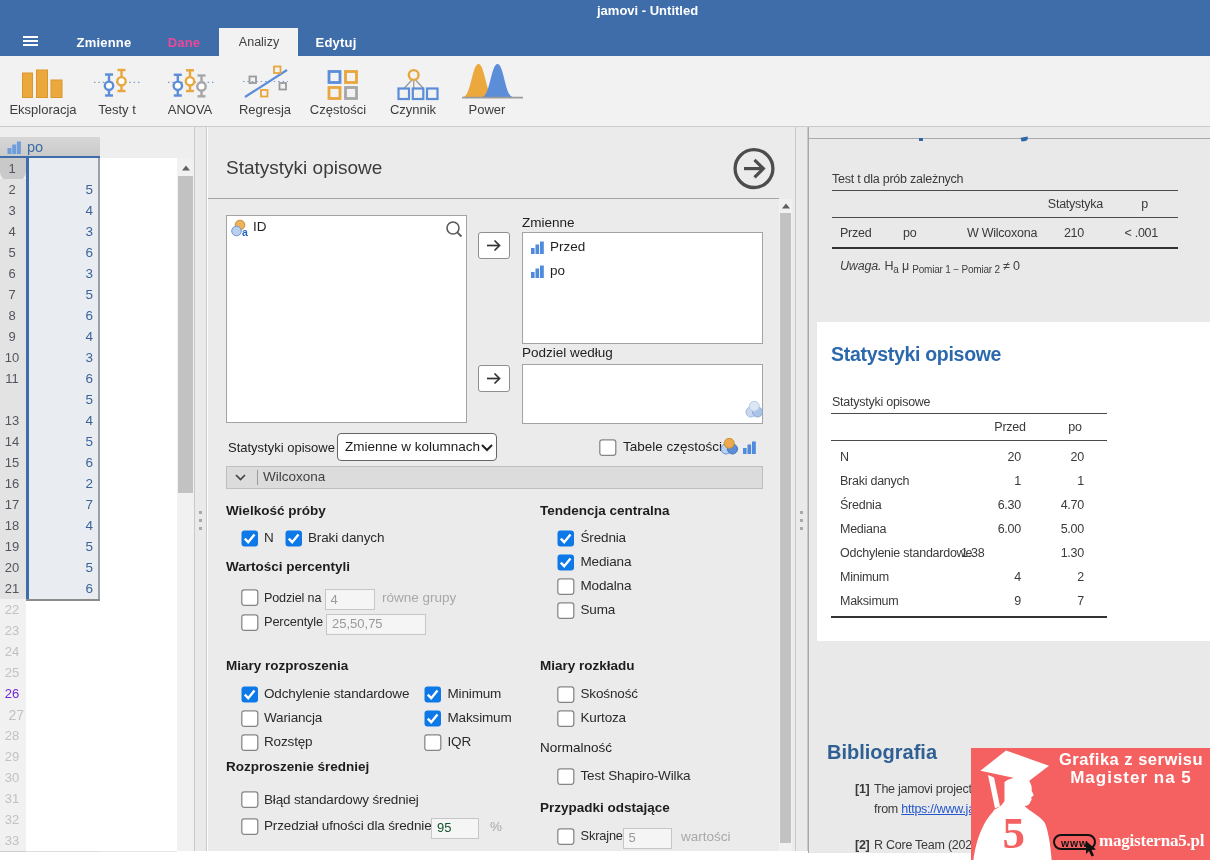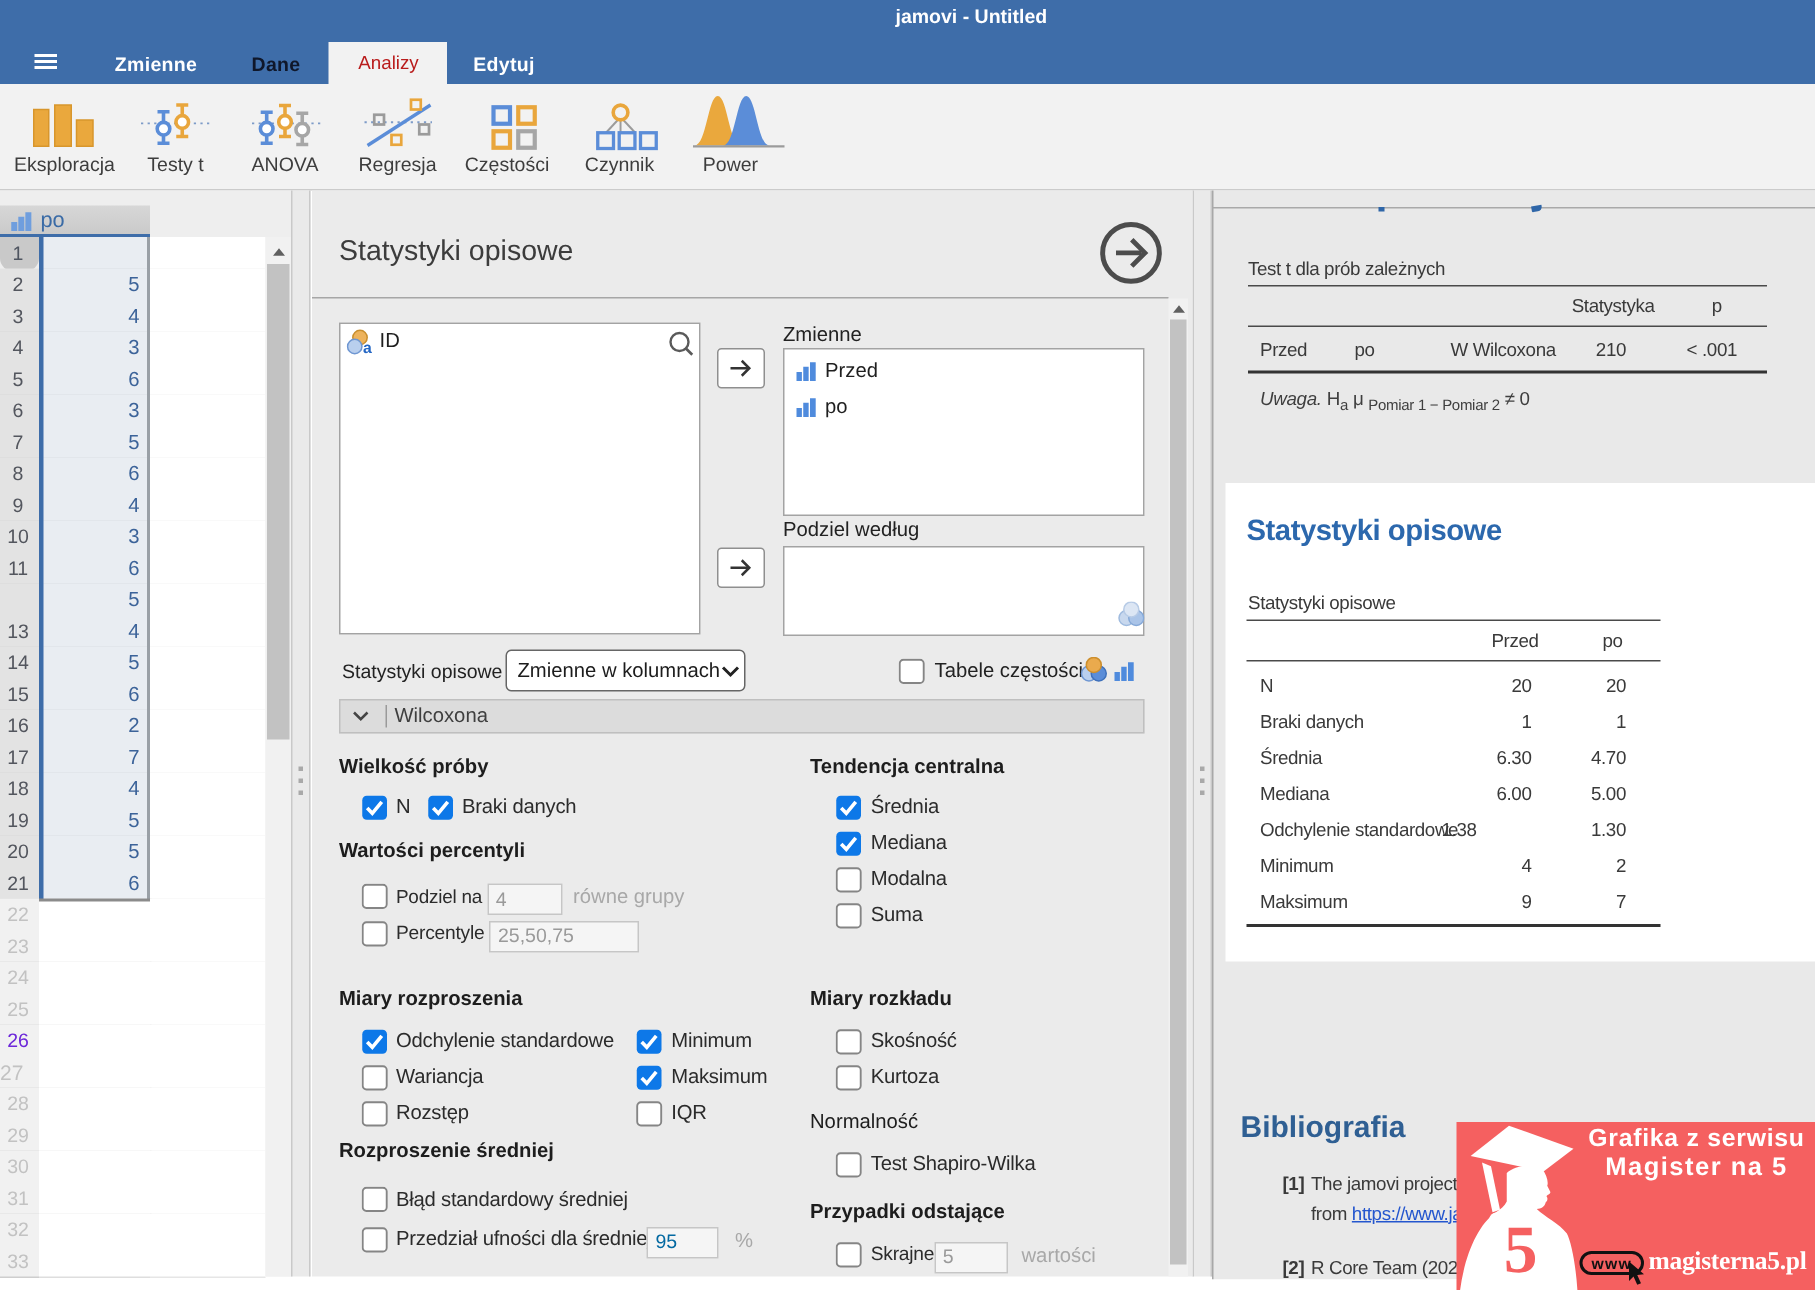--- a/index.html
+++ b/index.html
@@ -10,22 +10,22 @@
 
 <div class="abs" style="left:0;top:0;width:1210px;height:28px;background:#3e6da9;"></div>
 <div class="abs tt" style="left:597px;top:3px;width:100px;text-align:center;font-size:13px;font-weight:bold;color:#fff;">jamovi - Untitled</div>
 
 <div class="abs" style="left:0;top:28px;width:1210px;height:28px;background:#3e6da9;"></div>
 <div class="abs" style="left:23px;top:36.4px;width:15px;height:2.1px;background:#fff;"></div>
 <div class="abs" style="left:23px;top:40.4px;width:15px;height:2.1px;background:#fff;"></div>
 <div class="abs" style="left:23px;top:44.4px;width:15px;height:2.1px;background:#fff;"></div>
 <div class="abs" style="left:219px;top:28px;width:78.5px;height:28px;background:#f2f2f2;"></div>
 <div class="abs tt" style="left:64px;top:35px;width:80px;text-align:center;font-size:13px;font-weight:bold;color:#fff;letter-spacing:0.2px;">Zmienne</div>
-<div class="abs tt" style="left:144px;top:35px;width:80px;text-align:center;font-size:13px;font-weight:bold;color:#0f172a;letter-spacing:0.2px;">Dane</div>
-<div class="abs tt" style="left:219px;top:35px;width:80px;text-align:center;font-size:12.5px;color:#b91c1c;">Analizy</div>
+<div class="abs tt" style="left:144px;top:35px;width:80px;text-align:center;font-size:13px;font-weight:bold;color:#ec4899;letter-spacing:0.2px;">Dane</div>
+<div class="abs tt" style="left:219px;top:35px;width:80px;text-align:center;font-size:12.5px;color:#404040;">Analizy</div>
 <div class="abs tt" style="left:296px;top:35px;width:80px;text-align:center;font-size:13px;font-weight:bold;color:#fff;letter-spacing:0.2px;">Edytuj</div>
 
 <div class="abs" style="left:0;top:56px;width:1210px;height:70px;background:#f2f2f2;border-bottom:1px solid #cbcbcb;"></div>
 <svg class="abs" style="left:0;top:56px;" width="560" height="69" viewBox="0 0 560 69">
 
   <g fill="#eaa83d" stroke="#d8962c" stroke-width="1">
     <rect x="22.5" y="17" width="10" height="24.5"></rect>
     <rect x="36.5" y="14" width="11" height="27.5"></rect>
     <rect x="51" y="24" width="11" height="17.5"></rect>
   </g>
@@ -224,21 +224,21 @@
 <div class="abs" style="left:100px;top:641.0px;width:77px;height:21.0px;background:#fff;border-bottom:1px solid #e6e6e6;"></div>
 <div class="abs" style="left:0;top:662.0px;width:26px;height:21.0px;background:#f1f1f1;border-bottom:1px solid #cecece;"></div>
 <div class="abs tt" style="left:0;top:665.0px;width:24px;text-align:center;font-size:13px;color:#c2c2c2;">25</div>
 <div class="abs" style="left:26px;top:662.0px;width:74px;height:21.0px;background:#fff;border-bottom:1px solid #dedede;border-right:1px solid #d6d6d6;"></div>
 <div class="abs" style="left:100px;top:662.0px;width:77px;height:21.0px;background:#fff;border-bottom:1px solid #e6e6e6;"></div>
 <div class="abs" style="left:0;top:683.0px;width:26px;height:21.0px;background:#f1f1f1;border-bottom:1px solid #cecece;"></div>
 <div class="abs tt" style="left:0;top:686.0px;width:24px;text-align:center;font-size:13px;color:#6d28d9;">26</div>
 <div class="abs" style="left:26px;top:683.0px;width:74px;height:21.0px;background:#fff;border-bottom:1px solid #dedede;border-right:1px solid #d6d6d6;"></div>
 <div class="abs" style="left:100px;top:683.0px;width:77px;height:21.0px;background:#fff;border-bottom:1px solid #e6e6e6;"></div>
 <div class="abs" style="left:0;top:704.0px;width:26px;height:21.0px;background:#f1f1f1;border-bottom:1px solid #cecece;"></div>
-<div class="abs tt" style="left:0;top:707.0px;width:24px;text-align:left;font-size:14px;color:#c2c2c2;">27</div>
+<div class="abs tt" style="left:0;top:707.0px;width:24px;text-align:right;font-size:14px;color:#c2c2c2;">27</div>
 <div class="abs" style="left:26px;top:704.0px;width:74px;height:21.0px;background:#fff;border-bottom:1px solid #dedede;border-right:1px solid #d6d6d6;"></div>
 <div class="abs" style="left:100px;top:704.0px;width:77px;height:21.0px;background:#fff;border-bottom:1px solid #e6e6e6;"></div>
 <div class="abs" style="left:0;top:725.0px;width:26px;height:21.0px;background:#f1f1f1;border-bottom:1px solid #cecece;"></div>
 <div class="abs tt" style="left:0;top:728.0px;width:24px;text-align:center;font-size:13px;color:#c2c2c2;">28</div>
 <div class="abs" style="left:26px;top:725.0px;width:74px;height:21.0px;background:#fff;border-bottom:1px solid #dedede;border-right:1px solid #d6d6d6;"></div>
 <div class="abs" style="left:100px;top:725.0px;width:77px;height:21.0px;background:#fff;border-bottom:1px solid #e6e6e6;"></div>
 <div class="abs" style="left:0;top:746.0px;width:26px;height:21.0px;background:#f1f1f1;border-bottom:1px solid #cecece;"></div>
 <div class="abs tt" style="left:0;top:749.0px;width:24px;text-align:center;font-size:13px;color:#c2c2c2;">29</div>
 <div class="abs" style="left:26px;top:746.0px;width:74px;height:21.0px;background:#fff;border-bottom:1px solid #dedede;border-right:1px solid #d6d6d6;"></div>
 <div class="abs" style="left:100px;top:746.0px;width:77px;height:21.0px;background:#fff;border-bottom:1px solid #e6e6e6;"></div>
@@ -410,21 +410,21 @@
 <div class="abs tt" style="left:226px;top:759px;font-size:13.5px;font-weight:bold;color:#1d1d1d;">Rozproszenie średniej</div>
 <svg class="abs" style="left:240.5px;top:791px;" width="18" height="18" viewBox="0 0 18 18">
 <rect x="0.8" y="0.8" width="16" height="15.5" rx="2.5" fill="#fff" stroke="#858585" stroke-width="1.25"></rect>
 </svg>
 <div class="abs tt" style="left:264.0px;top:791.5px;font-size:13.5px;letter-spacing:-0.15px;color:#2b2b2b;">Błąd standardowy średniej</div>
 <svg class="abs" style="left:240.5px;top:817.5px;" width="18" height="18" viewBox="0 0 18 18">
 <rect x="0.8" y="0.8" width="16" height="15.5" rx="2.5" fill="#fff" stroke="#858585" stroke-width="1.25"></rect>
 </svg>
 <div class="abs tt" style="left:264.0px;top:818.0px;font-size:13.5px;letter-spacing:-0.15px;color:#2b2b2b;">Przedział ufności dla średniej</div>
 <div class="abs" style="left:431px;top:817.5px;width:48px;height:21px;background:#f5f5f5;border:1px solid #c6c6c6;box-sizing:border-box;"></div>
-<div class="abs tt" style="left:437px;top:820.0px;font-size:13px;color:#0369a1;">95</div>
+<div class="abs tt" style="left:437px;top:820.0px;font-size:13px;color:#14532d;">95</div>
 <div class="abs tt" style="left:490px;top:818.5px;font-size:13.5px;color:#a8a8a8;">%</div>
 <div class="abs tt" style="left:540px;top:503px;font-size:13.5px;font-weight:bold;color:#1d1d1d;">Tendencja centralna</div>
 <svg class="abs" style="left:557px;top:529.5px;" width="18" height="18" viewBox="0 0 18 18">
 <rect x="0.5" y="0.5" width="16.5" height="16" rx="3" fill="#0d78e8"></rect>
 <path d="M 3.8 8.7 L 7.2 12.2 L 13.5 4.6" fill="none" stroke="#fff" stroke-width="2.4"></path>
 </svg>
 <div class="abs tt" style="left:580.5px;top:530.0px;font-size:13.5px;letter-spacing:-0.15px;color:#2b2b2b;">Średnia</div>
 <svg class="abs" style="left:557px;top:553.5px;" width="18" height="18" viewBox="0 0 18 18">
 <rect x="0.5" y="0.5" width="16.5" height="16" rx="3" fill="#0d78e8"></rect>
 <path d="M 3.8 8.7 L 7.2 12.2 L 13.5 4.6" fill="none" stroke="#fff" stroke-width="2.4"></path>

